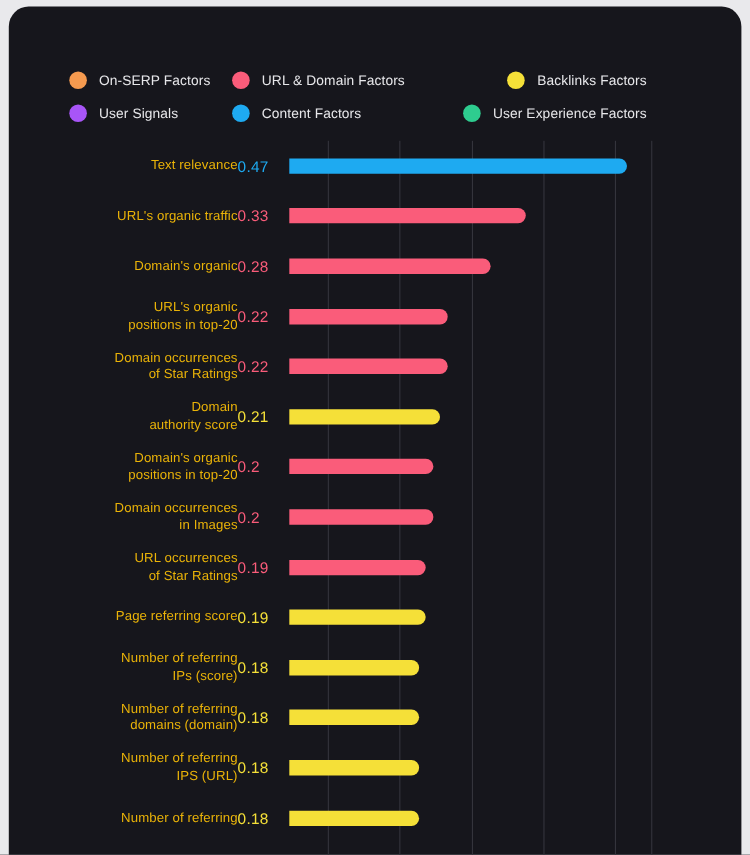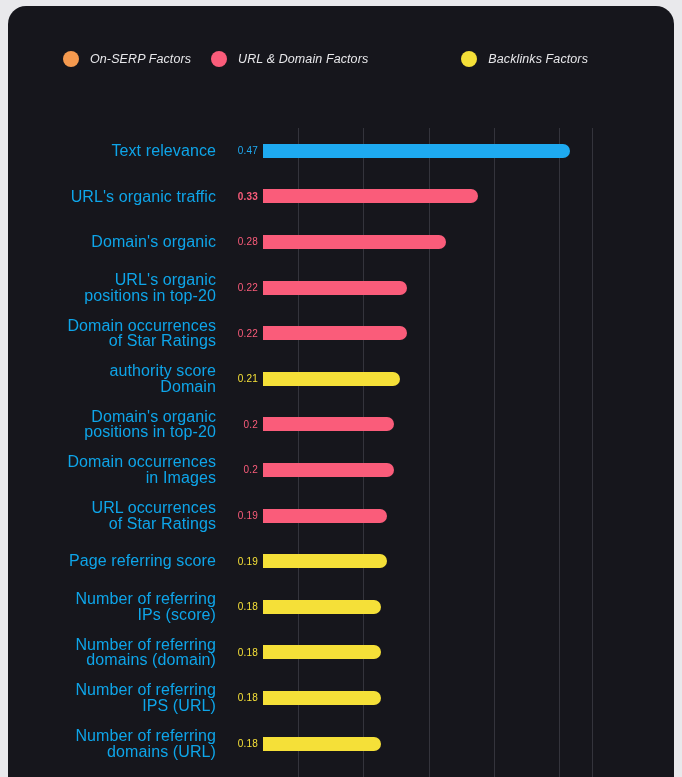--- a/index.html
+++ b/index.html
@@ -21,23 +21,22 @@
     height: 771px;
     background: #16161c;
     border-radius: 18px 18px 0 0;
     overflow: hidden;
   }
 
   
   #legend {
     position: absolute;
     left: 55px;
-    top: 38px;
+    top: 52px;
     width: 560px;
-    font-style: italic;
   }
   .legend-row {
     display: flex;
     align-items: center;
     height: 30px;
   }
   .legend-item {
     display: flex;
     align-items: center;
     height: 30px;
@@ -91,30 +90,29 @@
   .row {
     position: relative;
     height: 45.6px;
     display: flex;
     align-items: center;
   }
   .row-label {
     width: 200px;
     margin-left: 8px;
     text-align: right;
-    color: #0ea5e9;
-    font-size: 16px;
+    color: #eab308;
+    font-size: 12px;
     line-height: 15.5px;
     letter-spacing: .1px;
   }
   .row-value {
     width: 42px;
-    text-align: right;
     margin-right: 5px;
-    font-size: 10px;
+    font-size: 14px;
     letter-spacing: .2px;
   }
   .bar-track {
     position: relative;
     flex: 1 1 auto;
     height: 45.6px;
   }
   .bar {
     position: absolute;
     top: 50%;
@@ -135,20 +133,34 @@
           <span class="legend-dot" style="background: rgb(245, 154, 79);"></span>
           <span class="legend-label">On-SERP Factors</span>
         </div>
         <div class="legend-item col1">
           <span class="legend-dot" style="background: rgb(250, 92, 122);"></span>
           <span class="legend-label">URL &amp; Domain Factors</span>
         </div>
         <div class="legend-item col2">
           <span class="legend-dot" style="background: rgb(245, 224, 56);"></span>
           <span class="legend-label">Backlinks Factors</span>
+        </div>
+      </div>
+      <div class="legend-row">
+        <div class="legend-item col0">
+          <span class="legend-dot" style="background: rgb(168, 85, 247);"></span>
+          <span class="legend-label">User Signals</span>
+        </div>
+        <div class="legend-item col1">
+          <span class="legend-dot" style="background: rgb(30, 170, 241);"></span>
+          <span class="legend-label">Content Factors</span>
+        </div>
+        <div class="legend-item col2">
+          <span class="legend-dot" style="background: rgb(46, 204, 143);"></span>
+          <span class="legend-label">User Experience Factors</span>
         </div>
       </div>
     </div>
 
   <div id="plot">
     <div id="gridlayer">
         <div class="gridline" style="left: 290px;"></div>
         <div class="gridline" style="left: 355.3px;"></div>
         <div class="gridline" style="left: 420.6px;"></div>
         <div class="gridline" style="left: 485.9px;"></div>
@@ -162,21 +174,21 @@
           </div>
           <div class="row-value" style="color: rgb(30, 170, 241);">0.47</div>
           <div class="bar-track">
             <div class="bar" style="background: rgb(30, 170, 241); width: 306.91px;"></div>
           </div>
         </div>
         <div class="row">
           <div class="row-label">
             <div>URL's organic traffic</div>
           </div>
-          <div class="row-value" style="color: rgb(250, 92, 122); font-weight: bold;">0.33</div>
+          <div class="row-value" style="color: rgb(250, 92, 122);">0.33</div>
           <div class="bar-track">
             <div class="bar" style="background: rgb(250, 92, 122); width: 215.49px;"></div>
           </div>
         </div>
         <div class="row">
           <div class="row-label">
             <div>Domain's organic</div>
           </div>
           <div class="row-value" style="color: rgb(250, 92, 122);">0.28</div>
           <div class="bar-track">
@@ -198,22 +210,22 @@
             <div>Domain occurrences</div>
             <div>of Star Ratings</div>
           </div>
           <div class="row-value" style="color: rgb(250, 92, 122);">0.22</div>
           <div class="bar-track">
             <div class="bar" style="background: rgb(250, 92, 122); width: 143.66px;"></div>
           </div>
         </div>
         <div class="row">
           <div class="row-label">
+            <div>Domain</div>
             <div>authority score</div>
-            <div>Domain</div>
           </div>
           <div class="row-value" style="color: rgb(245, 224, 56);">0.21</div>
           <div class="bar-track">
             <div class="bar" style="background: rgb(245, 224, 56); width: 137.13px;"></div>
           </div>
         </div>
         <div class="row">
           <div class="row-label">
             <div>Domain's organic</div>
             <div>positions in top-20</div>
@@ -278,21 +290,20 @@
             <div>IPS (URL)</div>
           </div>
           <div class="row-value" style="color: rgb(245, 224, 56);">0.18</div>
           <div class="bar-track">
             <div class="bar" style="background: rgb(245, 224, 56); width: 117.54px;"></div>
           </div>
         </div>
         <div class="row">
           <div class="row-label">
             <div>Number of referring</div>
-            <div>domains (URL)</div>
           </div>
           <div class="row-value" style="color: rgb(245, 224, 56);">0.18</div>
           <div class="bar-track">
             <div class="bar" style="background: rgb(245, 224, 56); width: 117.54px;"></div>
           </div>
         </div>
         <div class="row">
           <div class="bar-track"></div>
         </div>
       </div>

